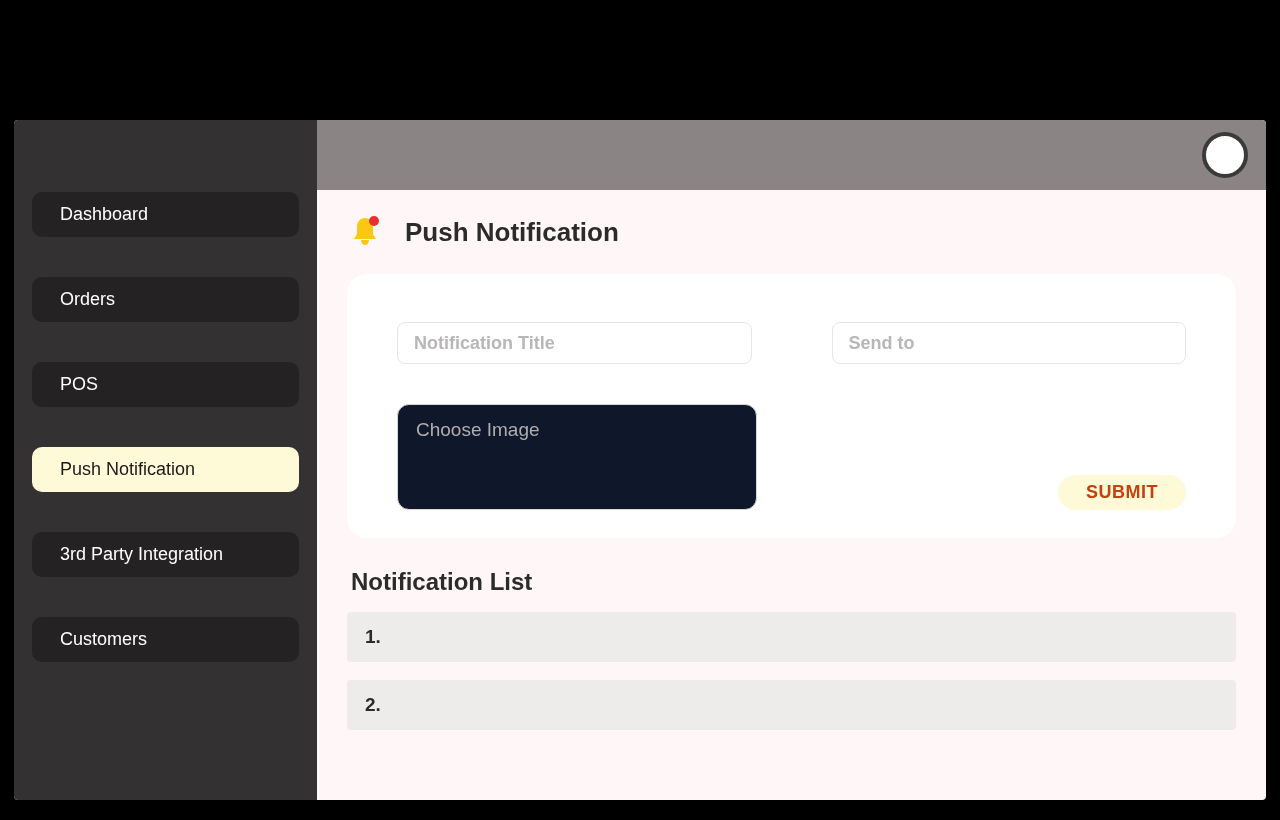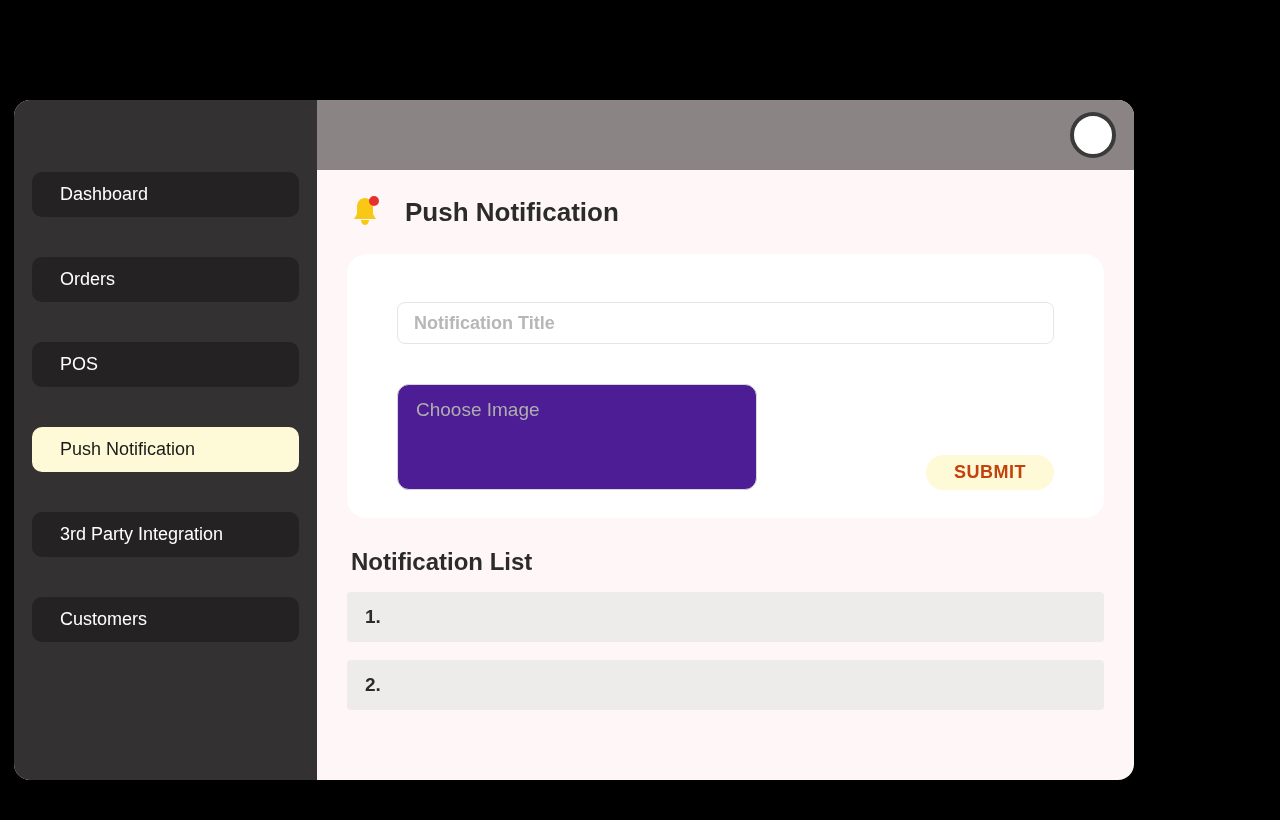--- a/index.html
+++ b/index.html
@@ -9,25 +9,25 @@
       font-family: 'Segoe UI', Arial, sans-serif;
     }
     body {
       background: #000;
       width: 1280px;
       height: 820px;
       position: relative;
     }
     .app-window {
       position: absolute;
-      top: 100px;
+      top: 120px;
       left: 14px;
-      width: 1120px;
+      width: 1252px;
       height: 680px;
-      border-radius: 16px;
+      border-radius: 4px;
       overflow: hidden;
       background: #fff7f7;
       display: flex;
     }
     .sidebar {
       width: 303px;
       background: #333131;
       padding: 72px 18px 0 18px;
       display: flex;
       flex-direction: column;
@@ -115,21 +115,21 @@
       color: #b9b6b6;
     }
     .image-box {
       width: 360px;
       height: 106px;
       border: 1.5px solid #d9d6d6;
       border-radius: 12px;
       padding: 14px 18px;
       font-size: 19px;
       color: #b0adad;
-      background: #4c1d95;
+      background: #0f172a;
       cursor: pointer;
     }
     .form-bottom {
       display: flex;
       justify-content: space-between;
       align-items: flex-end;
     }
     .submit-btn {
       background: #fef9d7;
       color: #c2410c;
@@ -184,20 +184,21 @@
             <path d="M14 26 C14 29 16 31 18 31 C20 31 22 29 22 26 Z" fill="#f9c814"></path>
             <circle cx="27" cy="7" r="5" fill="#e5322e"></circle>
           </svg>
         </span>
         <h1 class="page-title">Push Notification</h1>
       </div>
 
       <div class="card">
         <div class="form-row">
           <input type="text" class="text-input" placeholder="Notification Title" style="">
+          <input type="text" class="text-input" placeholder="Send to" style="">
         </div>
         <div class="form-bottom">
           <div class="image-box">Choose Image</div>
           <button class="submit-btn">SUBMIT</button>
         </div>
       </div>
 
       <h2 class="list-title">Notification List</h2>
       <div class="list-row">1.</div>
       <div class="list-row">2.</div>

